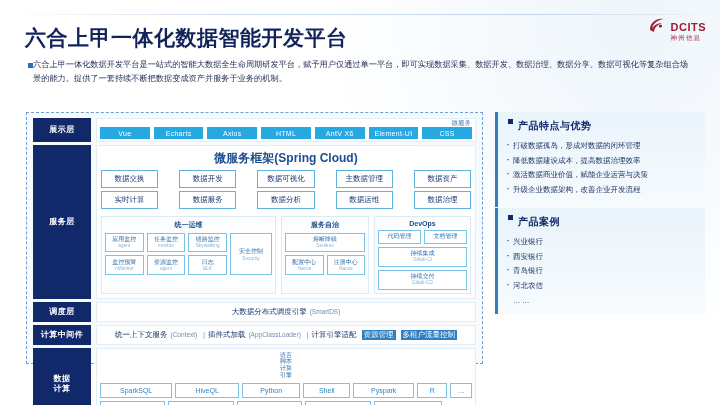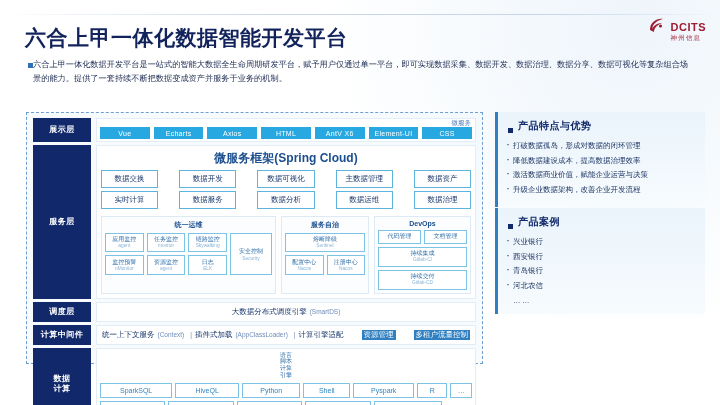--- a/index.html
+++ b/index.html
@@ -91,21 +91,21 @@
   .comp-row{display:flex;gap:3px;}
   .chip{border:1px solid #7cc3e4;background:#fff;color:#2f86c4;font-size:7px;
         text-align:center;padding:3px 0;box-sizing:border-box;}
 
   
   .card{position:absolute;left:495px;width:210px;box-sizing:border-box;
         background:linear-gradient(180deg,#eaf4fb 0%,#f7fbfe 100%);
         border-left:3px solid #2f7fc1;padding:7px 10px 9px;}
   .card-a{top:112px;}
   .card-b{top:208px;}
-  .card-head{display:flex;align-items:flex-end;gap:5px;margin-bottom:6px;}
+  .card-head{display:flex;align-items:flex-start;gap:5px;margin-bottom:6px;}
   .card-bullet{width:5px;height:5px;background:#11286b;}
   .card-title{font-size:10px;font-weight:bold;color:#11286b;letter-spacing:.5px;}
   .card-li{font-size:7.5px;color:#1d3564;line-height:1.95;padding-left:5px;
            position:relative;}
   .card-li:before{content:"·";position:absolute;left:-1px;top:-1px;color:#1d3564;font-weight:bold;}
   .card-more{font-size:7.5px;color:#1d3564;letter-spacing:1.5px;padding-left:5px;margin-top:2px;}
 </style>
 </head>
 <body>
 
@@ -275,21 +275,21 @@
       <div class="lbl">计算中间件</div>
       <div class="body">
         <div class="oneline">
           <span>统一上下文服务</span>
           <span class="en" style="margin:0 3px">(Context)</span>
           <span class="en" style="margin:0 3px">|</span>
           <span>插件式加载</span>
           <span class="en" style="margin:0 3px">(AppClassLoader)</span>
           <span class="en" style="margin:0 3px">|</span>
           <span>计算引擎适配</span>
-          <span class="hl" style="margin:0 18px">资源管理</span>
+          <span class="hl" style="margin:0 5px">资源管理</span>
           <span class="hl">多租户流量控制</span>
         </div>
       </div>
     </div>
 
     <div class="row">
       <div class="lbl">
         <span>
           <span>数据</span><br>
           <span>计算</span>

